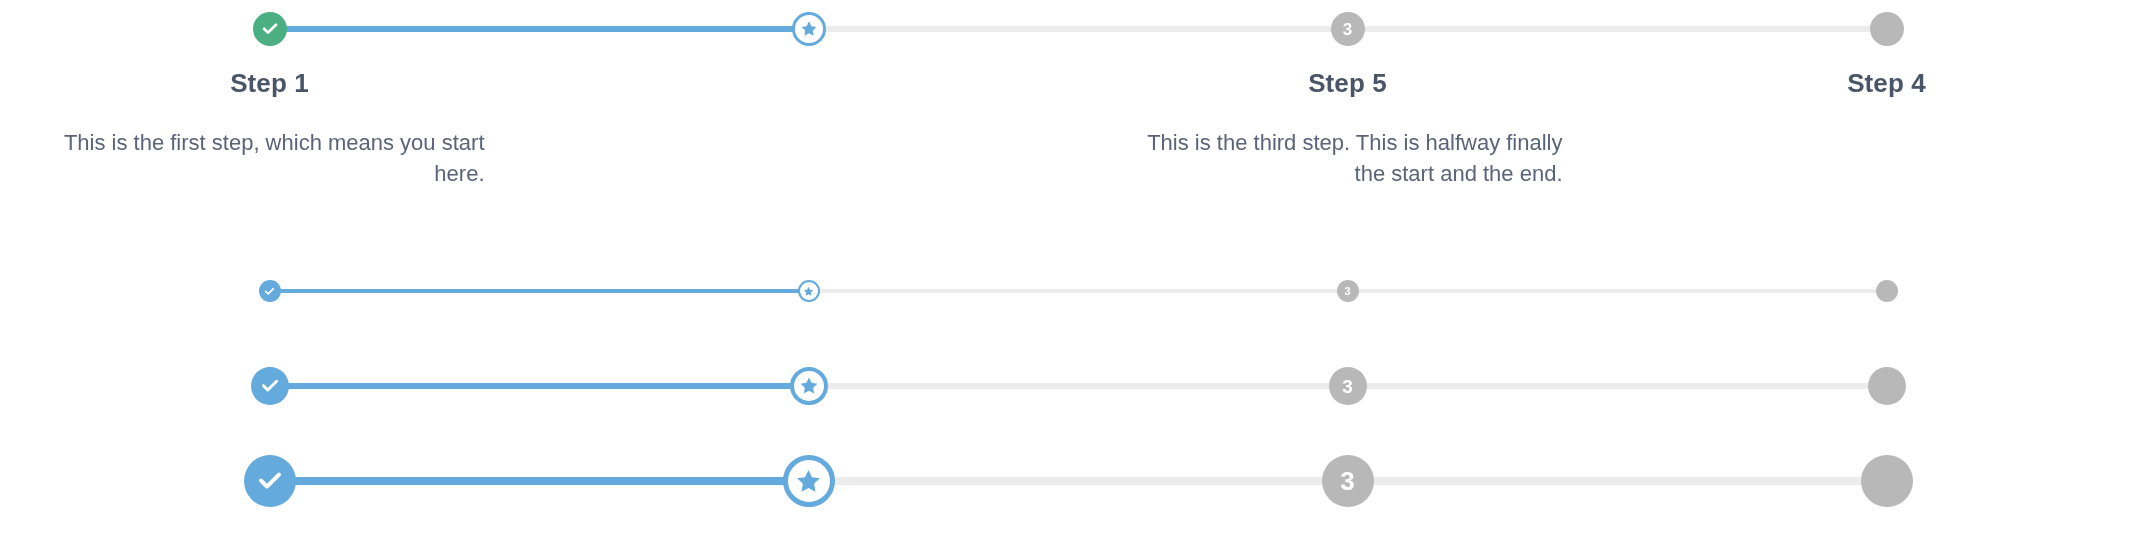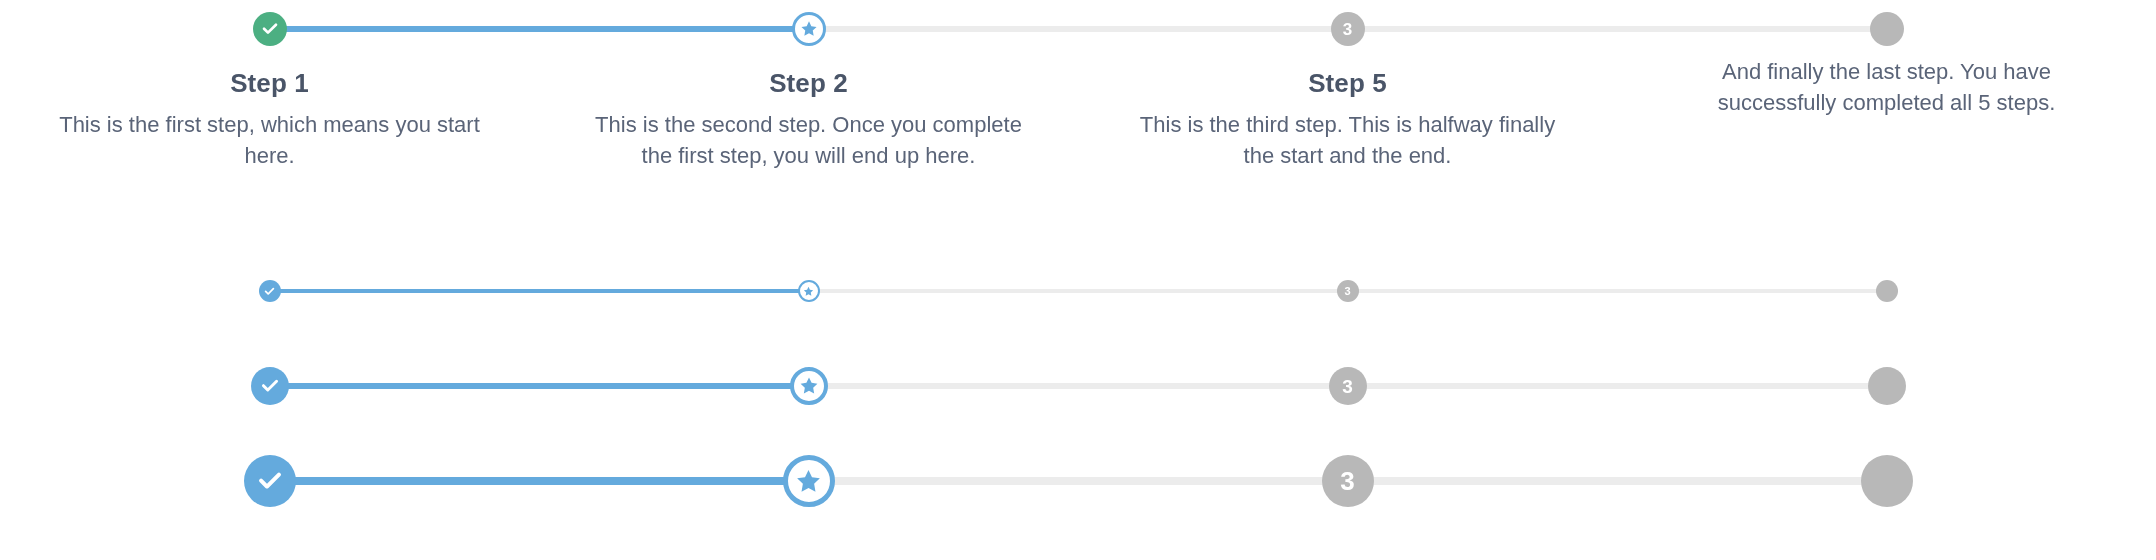--- a/index.html
+++ b/index.html
@@ -98,24 +98,25 @@
     font-size: 26px;
     font-weight: 700;
     color: #4a5568;
     margin-top: 22px;
     letter-spacing: .1px;
   }
   .step-desc {
     font-size: 22px;
     color: #5a6478;
     line-height: 1.42;
-    margin-top: 10px;
+    margin-top: 28px;
     max-width: 430px;
     margin-left: auto;
     margin-right: auto;
+    text-align: right;
   }
 
   
   
   #row-labelled { top: 12px; }
   #row-labelled .marker { width: 34px; height: 34px; }
   #row-labelled .marker.current { border-width: 3px; }
   #row-labelled .marker.pending { font-size: 17px; }
   #row-labelled .connector { height: 6px; }
   #row-labelled .step-track { height: 34px; }
@@ -167,45 +168,41 @@
       <div class="step">
         <div class="step-track">
           <div class="connector left done"></div>
           <div class="connector right"></div>
           <div class="marker current">
             <svg width="18" height="18" viewBox="0 0 24 24">
               <path d="M12 1.8l3.1 6.4 7 1-5.1 4.9 1.2 7-6.2-3.3-6.2 3.3 1.2-7L1.9 9.2l7-1z" fill="#64aadd"></path>
             </svg>
           </div>
         </div>
-        <div class="step-text">
-          <div class="step-title">Step 2</div>
-          <div class="step-desc">This is the second step. Once you complete the first step, you will end up here.</div>
-        </div>
       </div>
       <div class="step">
         <div class="step-track">
           <div class="connector left"></div>
           <div class="connector right"></div>
           <div class="marker pending">
             <span>3</span>
           </div>
         </div>
         <div class="step-text">
           <div class="step-title">Step 5</div>
           <div class="step-desc">This is the third step. This is halfway finally the start and the end.</div>
         </div>
       </div>
       <div class="step">
         <div class="step-track">
           <div class="connector left"></div>
           <div class="marker empty"></div>
         </div>
         <div class="step-text">
-          <div class="step-desc">And finally the last step. You have successfully completed all 5 steps.</div>
+          <div class="step-title">Step 4</div>
         </div>
       </div>
     </div>
     <div class="stepper" id="row-sm">
       <div class="step">
         <div class="step-track">
           <div class="connector right done"></div>
           <div class="marker complete-blue">
             <svg width="13" height="13" viewBox="0 0 24 24">
               <path d="M20.3 5.7a1.6 1.6 0 0 0-2.3 0L9.6 14.1l-3.6-3.6a1.6 1.6 0 1 0-2.3 2.3l4.7 4.7a1.6 1.6 0 0 0 2.3 0L20.3 8a1.6 1.6 0 0 0 0-2.3z" fill="#ffffff"></path>

